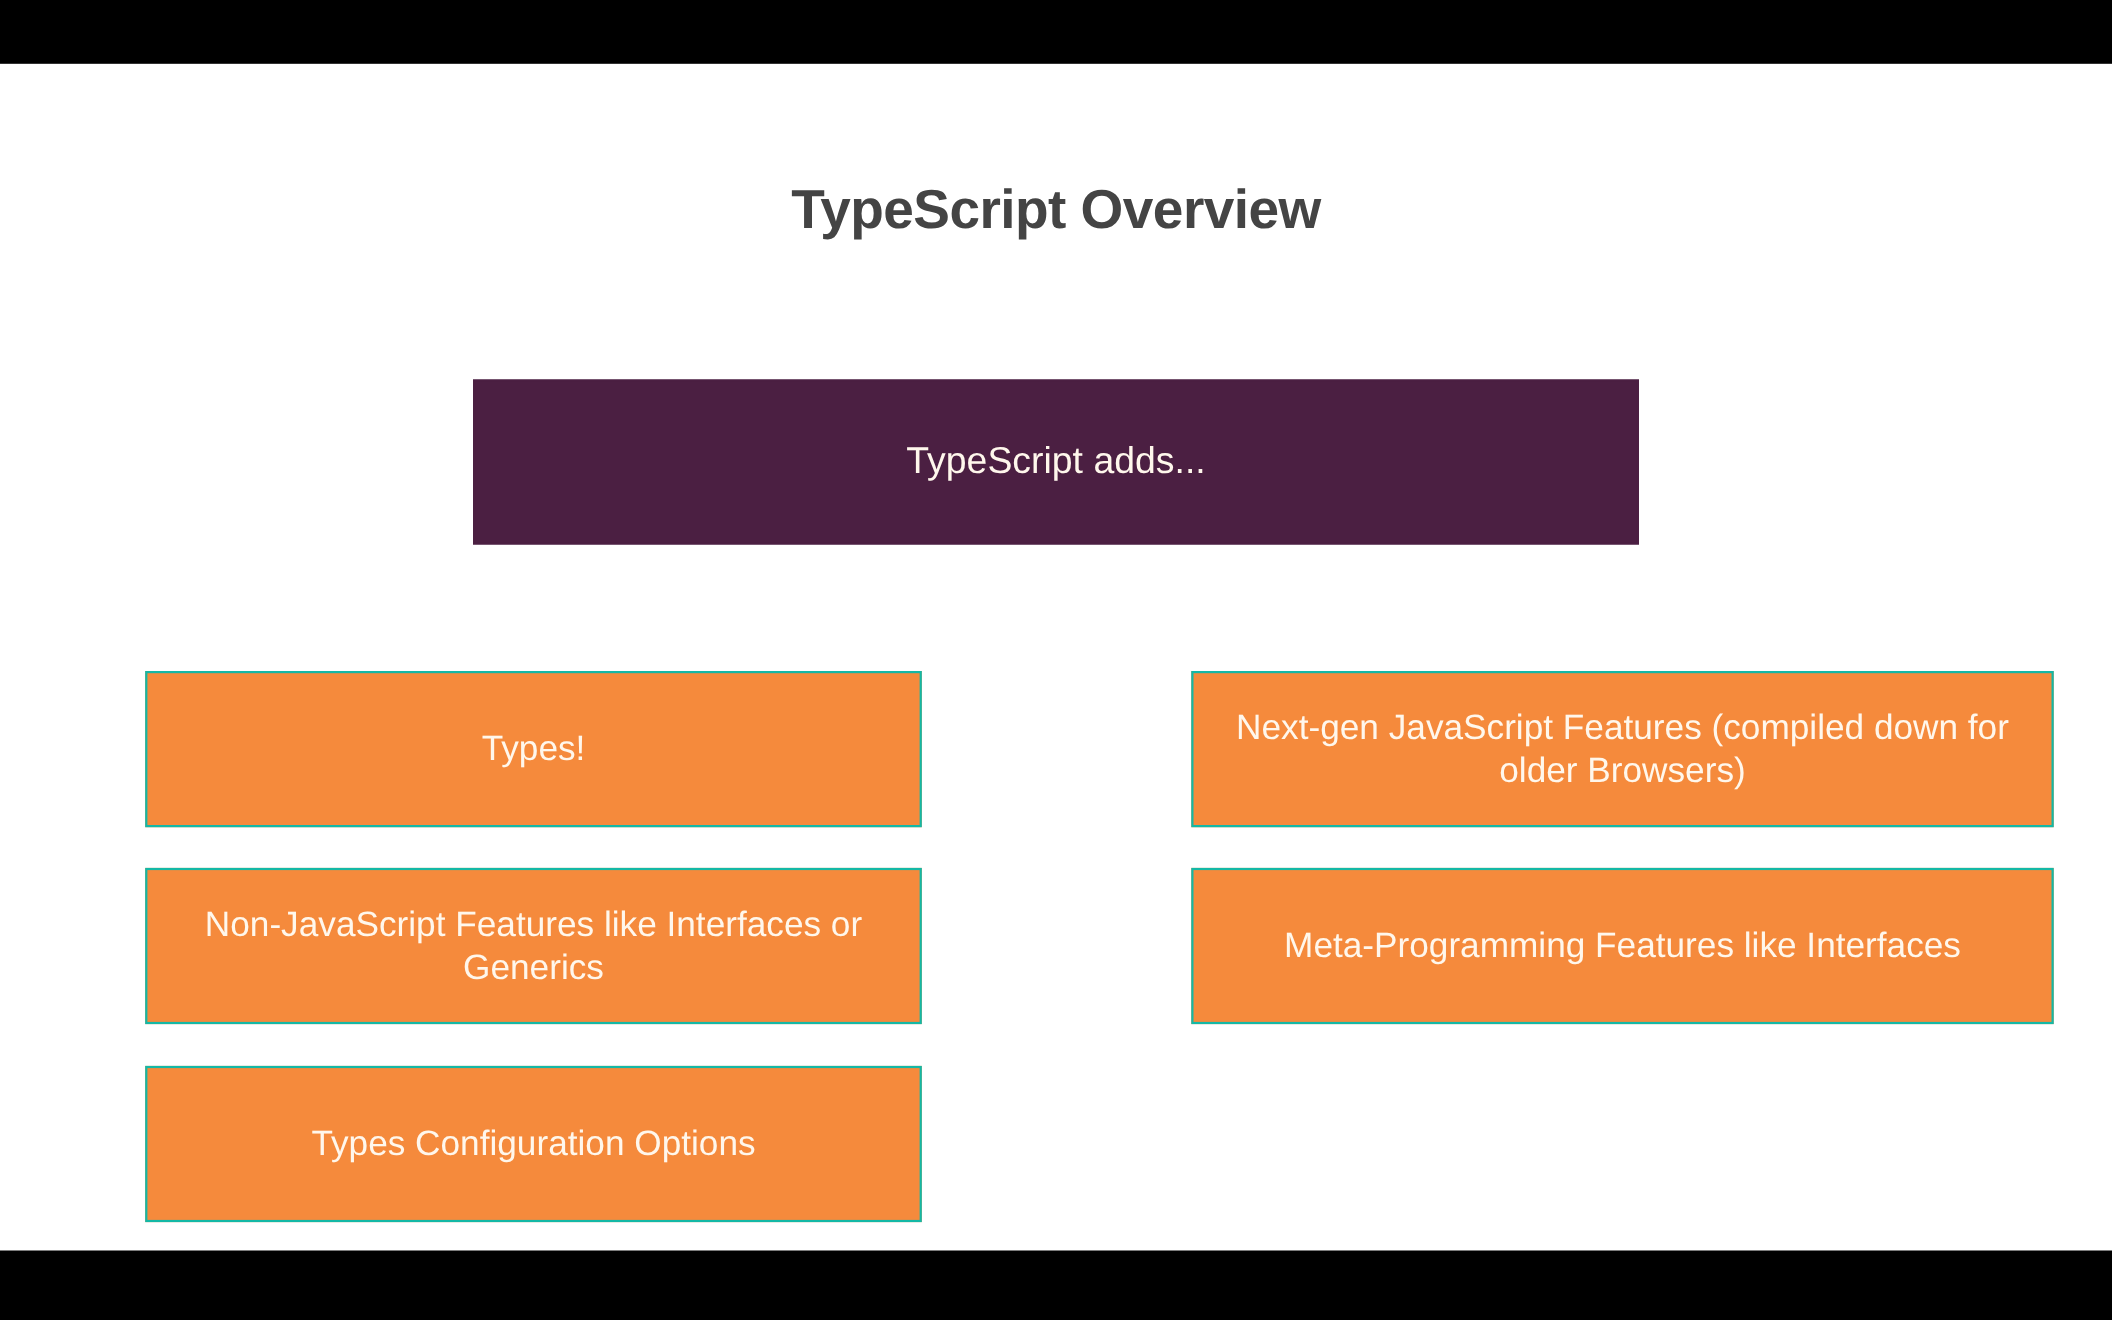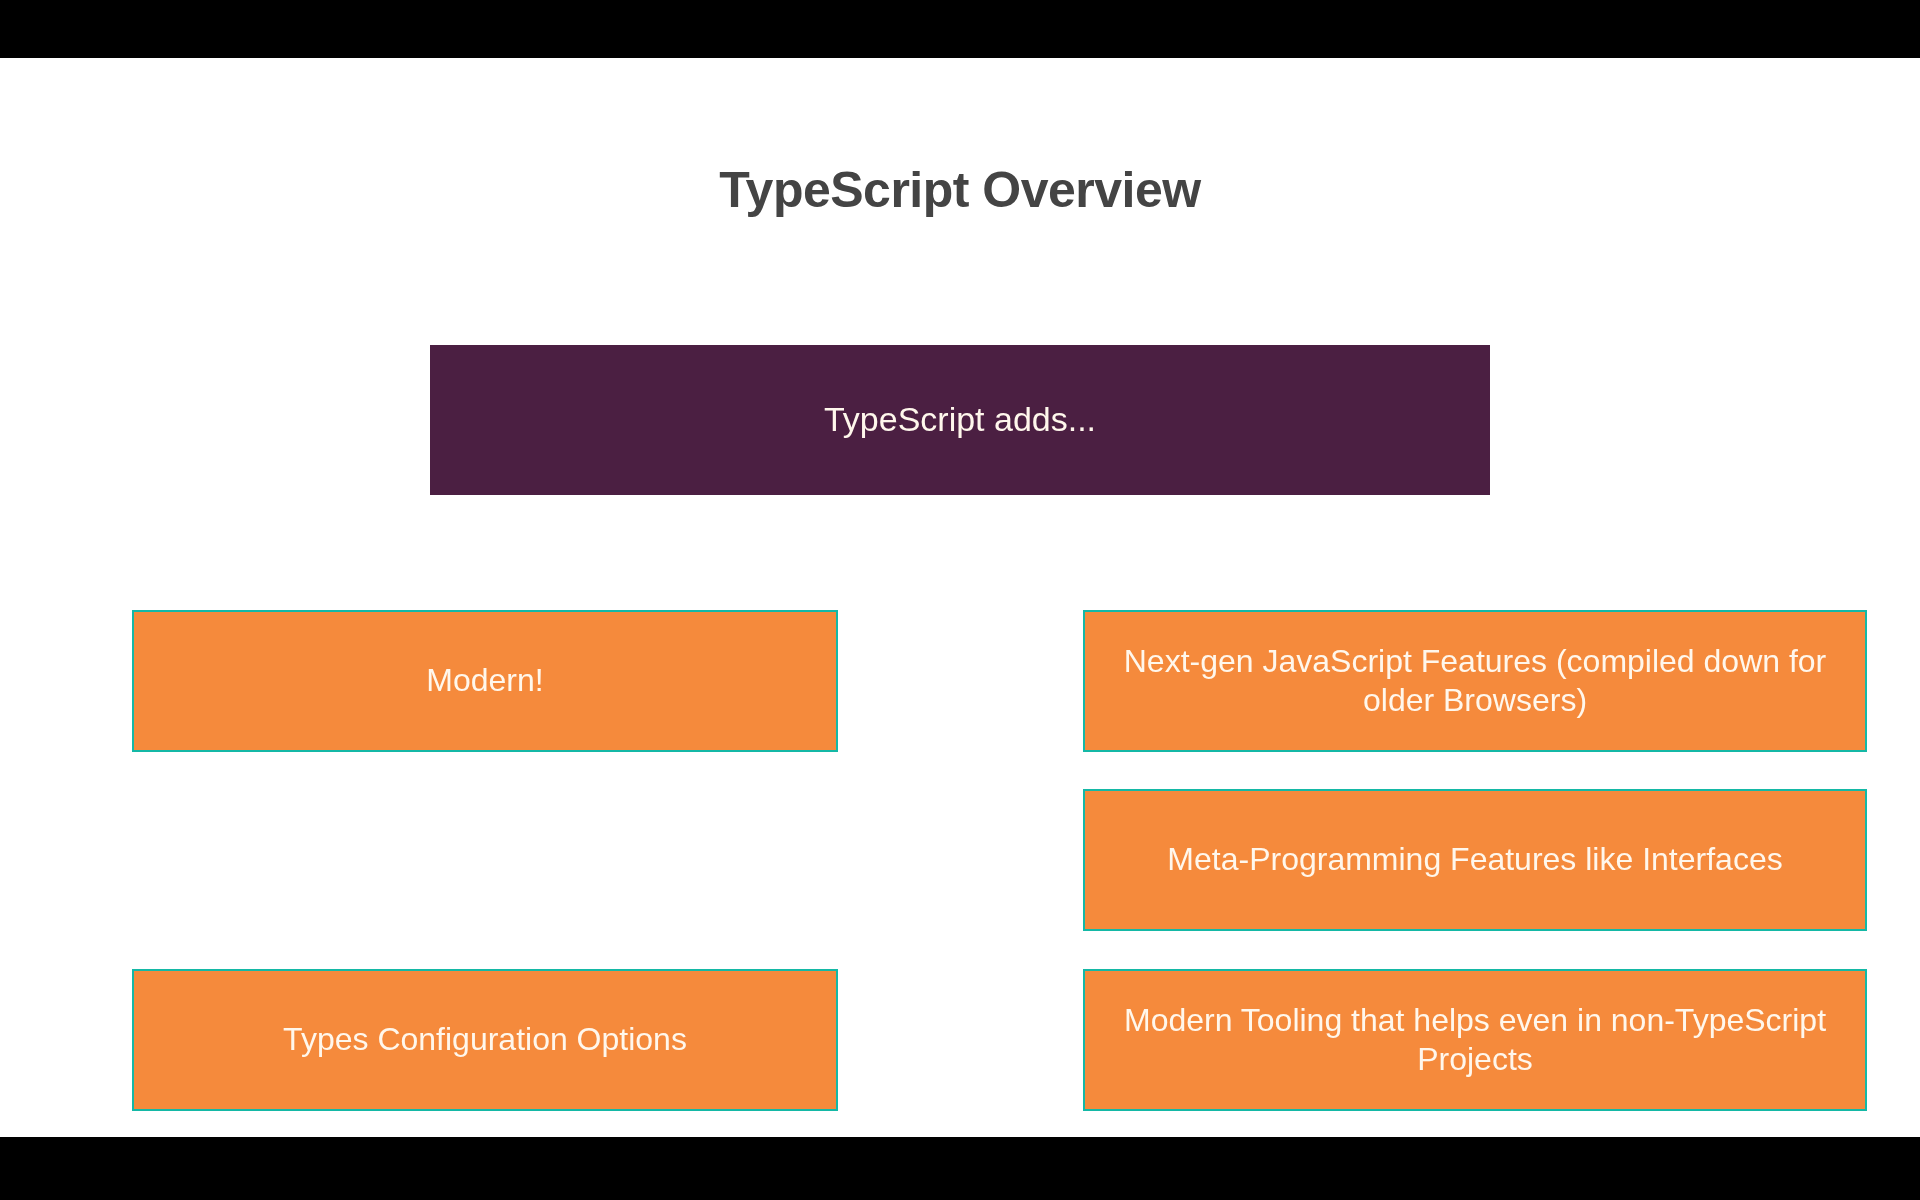--- a/index.html
+++ b/index.html
@@ -96,28 +96,28 @@
 <div class="screen">
 
   <div class="letterbox-top"></div>
 
   <div class="slide">
 
     <h1 class="slide-title">TypeScript Overview</h1>
 
     <div class="box box-header">TypeScript adds...</div>
 
-    <div class="box box-feature col-left row-1">Modern!</div>
+    <div class="box box-feature col-left row-1">Types!</div>
 
+    <div class="box box-feature col-left row-2">Non-JavaScript Features like Interfaces or Generics</div>
 
     <div class="box box-feature col-left row-3">Types Configuration Options</div>
 
     <div class="box box-feature col-right row-1">Next-gen JavaScript Features (compiled down for older Browsers)</div>
 
     <div class="box box-feature col-right row-2">Meta-Programming Features like Interfaces</div>
 
-    <div class="box box-feature col-right row-3">Modern Tooling that helps even in non-TypeScript Projects</div>
 
   </div>
 
   <div class="letterbox-bottom"></div>
 
 </div>
 
 </body></html>

